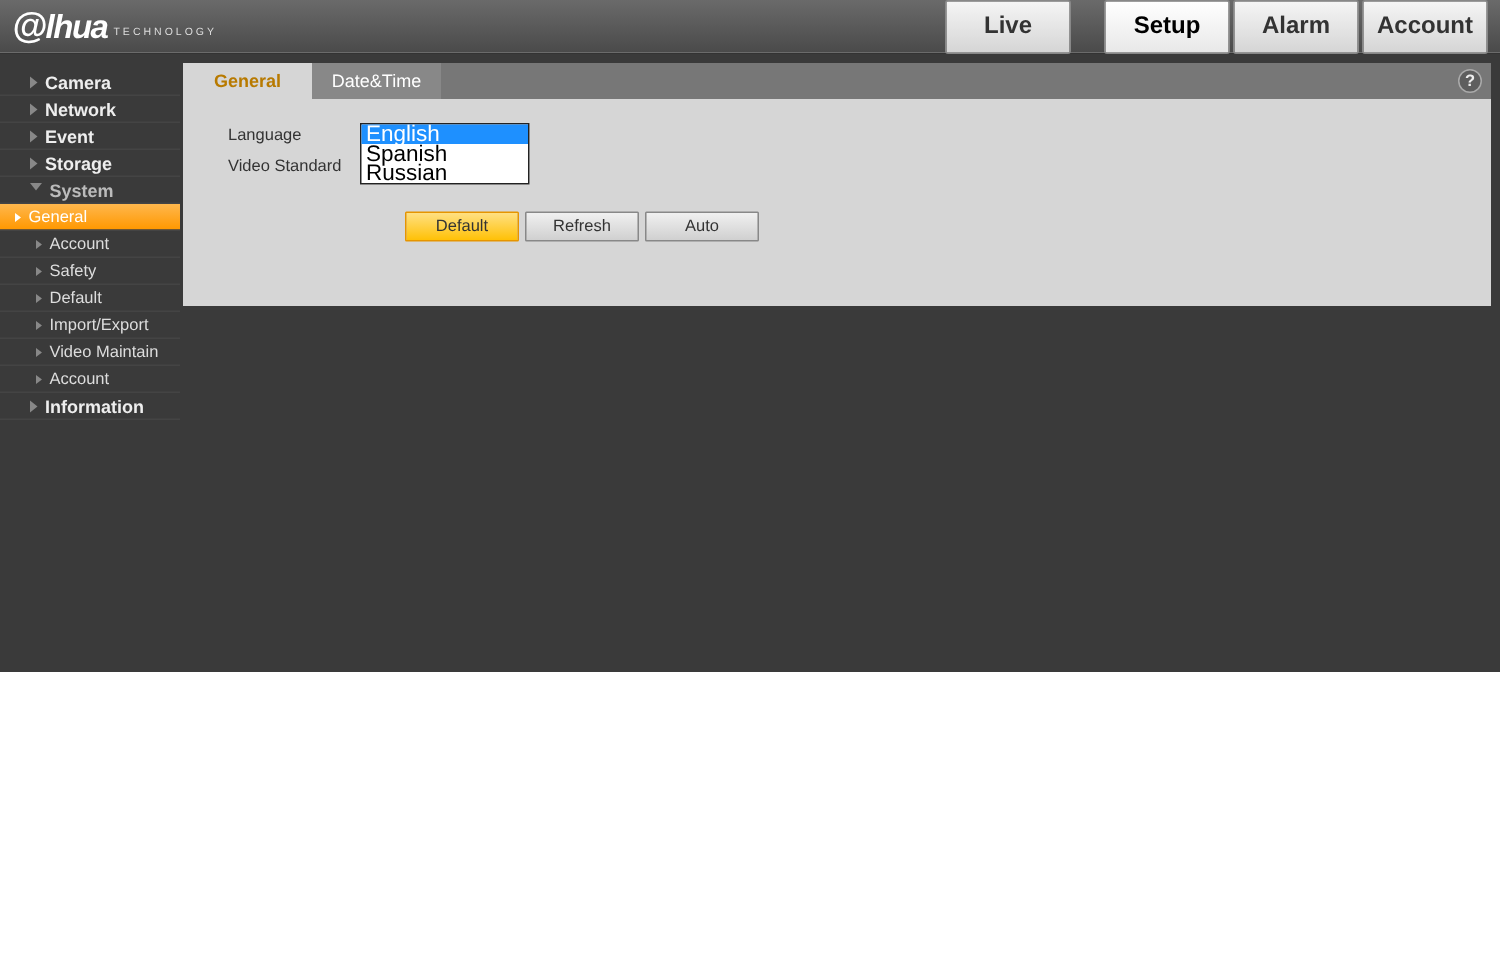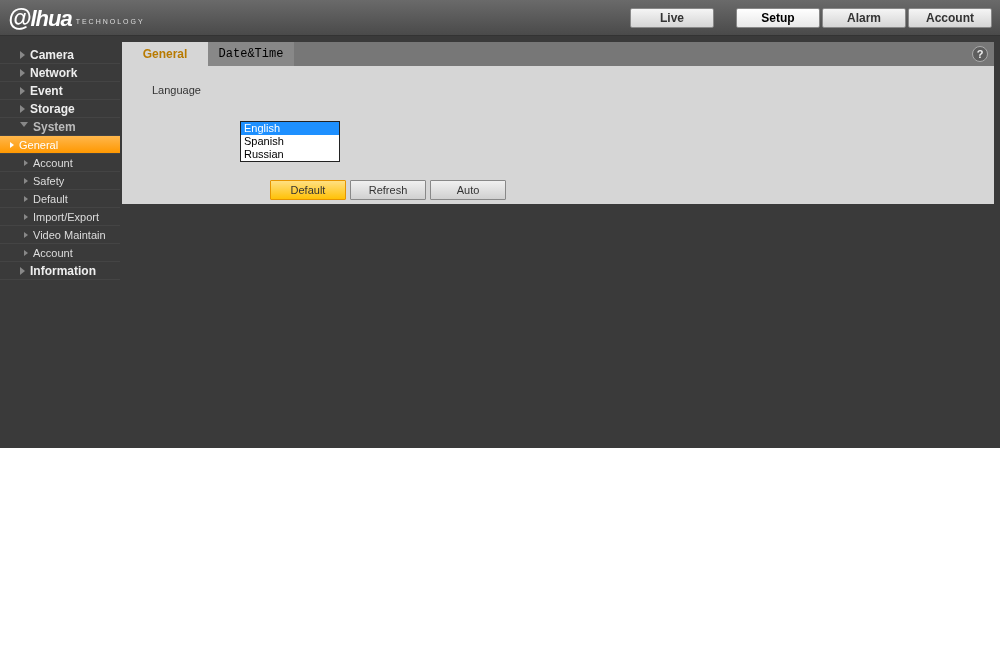--- a/index.html
+++ b/index.html
@@ -22,28 +22,28 @@
     letter-spacing: -1px;
     display: flex;
     align-items: baseline;
   }
   .logo-at { font-size: 24px; }
   .logo-sub { font-size: 7px; letter-spacing: 2px; font-style: normal; font-weight: normal; margin-left: 4px; color: #ddd; position: relative; top: -2px;}
   .header-spacer { flex: 1; }
   .nav-tabs { display: flex; gap: 2px; }
   .nav-tab {
     width: 84px;
-    height: 20px;
+    height: 36px;
     background: linear-gradient(to bottom, #f5f5f5 0%, #d5d5d5 100%);
     border: 1px solid #888;
     border-radius: 2px;
     display: flex;
     align-items: center;
     justify-content: center;
-    font-size: 12px;
+    font-size: 16px;
     color: #333;
     cursor: pointer;
     font-weight: bold;
   }
   .nav-tab.active { background: linear-gradient(to bottom, #ffffff 0%, #e8e8e8 100%); color: #000; margin-left: 20px; }
 
   .main-area {
     display: flex;
     height: 412px;
     background: #3a3a3a;
@@ -127,22 +127,21 @@
     font-size: 12px;
     cursor: pointer;
   }
   .content-tab.active {
     background: #d6d6d6;
     color: #b87a00;
     font-weight: bold;
   }
   .content-tab.inactive {
     background: #888;
-    color: #000000;
-    font-family: Liberation Mono, monospace;
+    color: #ffffff;
   }
   .content-tabs-rest { flex: 1; background: #777; }
   .help-icon {
     position: absolute;
     top: 4px; right: 6px;
     width: 16px; height: 16px;
     border-radius: 50%;
     border: 1px solid #aaa;
     color: #eee;
     background: #5e5e5e;
@@ -170,25 +169,24 @@
   }
   .form-input {
     width: 112px;
     height: 18px;
     font-size: 11px;
     padding: 1px 3px;
     border: 1px solid #999;
     background: #fff;
   }
   .lang-select {
-    width: 100px;
+    width: 113px;
     border: 1px solid #222;
     background: #fff;
-    font-size: 11px;
-    margin-top: 39px;
+    font-size: 15px;
   }
   .lang-option {
     padding: 0 3px;
     line-height: 13px;
     cursor: pointer;
   }
   .lang-option.selected {
     background: #1e90ff;
     color: #fff;
   }
@@ -309,20 +307,23 @@
 
       <div class="form-body">
         <div class="form-row" style="height:auto;">
           <div class="form-label">Language</div>
           <div class="lang-select">
             <div class="lang-option selected">English</div>
             <div class="lang-option">Spanish</div>
             <div class="lang-option">Russian</div>
           </div>
         </div>
+        <div class="form-row" style="margin-top:-24px;">
+          <div class="form-label">Video Standard</div>
+        </div>
         <div class="button-row">
           <div class="btn default">Default</div>
           <div class="btn normal">Refresh</div>
           <div class="btn normal">Auto</div>
         </div>
       </div>
     </div>
     <div class="below-content"></div>
   </div>
 </div>

